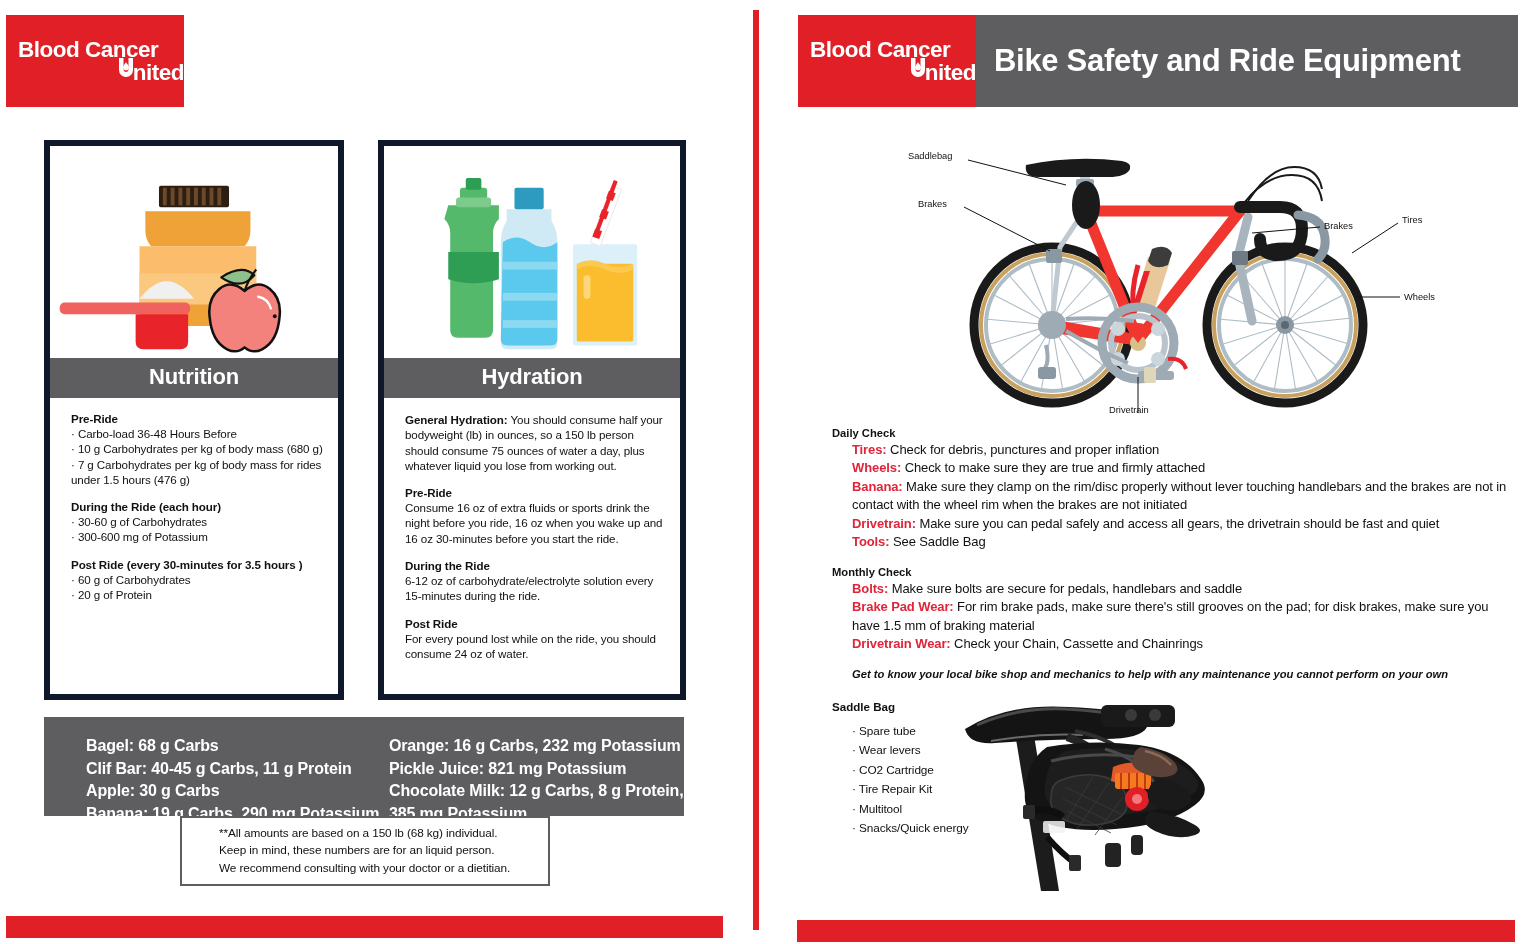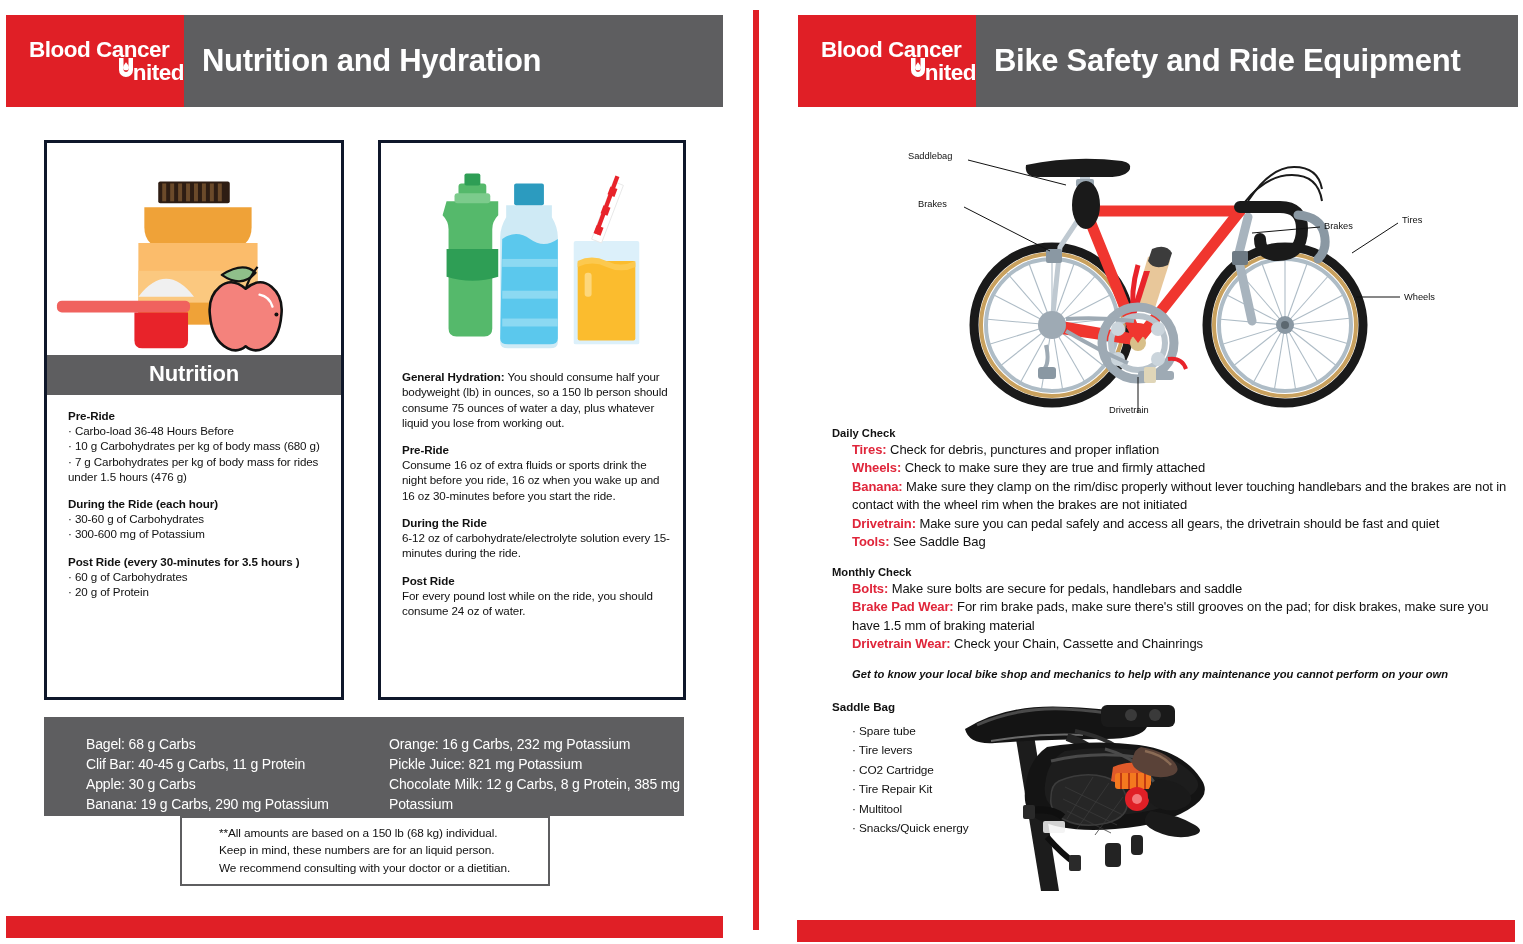--- a/index.html
+++ b/index.html
@@ -20,42 +20,42 @@
   
   .panel { position: absolute; top: 0; height: 944px; }
   .panel-left  { left: 0px;   width: 740px; }
   .panel-right { left: 790px; width: 733px; }
 
   
   .hdr { position: absolute; top: 15px; height: 92px; display: flex; }
   .hdr-logo {
     background: #E01F26; width: 178px; height: 92px;
     display: flex; flex-direction: column; justify-content: center;
-    padding-left: 23px;
+    padding-left: 12px;
   }
   .logo-l1, .logo-l2 {
     color: #fff; font-weight: bold; letter-spacing: -0.5px;
     line-height: 1.04; white-space: nowrap;
   }
   .logo-l1 { font-size: 22.5px; }
   .logo-l2 { font-size: 22.5px; display: flex; align-items: center; justify-content: flex-end; }
   .logo-u { position: relative; display: inline-block; width: 16px; }
   .logo-u svg { position: absolute; left: 0; top: -17px; }
   .hdr-title {
     background: #5E5E60; color: #ffffff;
     display: flex; align-items: center;
     padding-left: 18px;
     font-size: 31px; font-weight: bold; letter-spacing: -0.3px;
   }
   .hdr-left  .hdr-title { width: 539px; height: 92px; }
   .hdr-right .hdr-title { width: 542px; height: 92px; }
 
   
   .card {
-    position: absolute; border: 3px solid #0f172a; background: #fff;
+    position: absolute; border: 6px solid #0f172a; background: #fff;
   }
   .card-img {
     height: 212px; background: #fff; position: relative; overflow: hidden;
   }
   .card-caption {
     background: #5E5E60; color: #fff; text-align: center;
     font-size: 22px; font-weight: bold; padding: 6px 0 8px 0;
     letter-spacing: -0.2px;
   }
   .card-body { padding: 14px 13px 10px 21px; }
@@ -66,21 +66,21 @@
   .sec .bullet { font-size: 11.6px; color: #111; line-height: 1.32; letter-spacing: -0.1px; }
 
   
   .facts {
     position: absolute; left: 44px; top: 717px; width: 640px; height: 99px;
     background: #5E5E60; color: #fff;
     display: flex; padding: 18px 0 0 0;
   }
   .facts-col { flex: 1; padding-left: 42px; }
   .facts-col:nth-child(2) { padding-left: 8px; }
-  .facts-col div { font-size: 14px; line-height: 1.42; letter-spacing: -0.15px; }
+  .facts-col div { font-size: 16px; line-height: 1.42; letter-spacing: -0.15px; font-weight: bold; }
 
   
   .disclaimer {
     position: absolute; left: 180px; top: 816px; width: 370px; height: 70px;
     border: 2px solid #5E5E60; background: #fff;
     display: flex; flex-direction: column; justify-content: center;
     padding-left: 37px;
   }
   .disclaimer div { font-size: 11.8px; color: #111; line-height: 1.45; letter-spacing: -0.1px; }
 
@@ -124,21 +124,20 @@
         <div class="logo-l2">
           <span class="logo-u">
             <svg width="18" height="26" viewBox="0 0 18 26">
               <path d="M2 2 L2 14 A7 7 0 0 0 16 14 L16 2 L11.5 2 L11.5 14 A2.6 2.6 0 0 1 6.5 14 L6.5 2 Z" fill="#ffffff"></path>
               <path d="M9 6.2 C7.1 8.6 6.1 10.0 6.1 11.4 A2.9 2.9 0 0 0 11.9 11.4 C11.9 10.0 10.9 8.6 9 6.2 Z" fill="#ffffff"></path>
             </svg>
           </span>
             <span>nited</span>
         </div>
       </div>
-      <div class="hdr-title">Nutrition and Hydration</div>
     </div>
 
     <div class="card" style="left:44px; top:140px; width:300px; height:560px;">
       <div class="card-img">
         <svg viewBox="0 0 296 212" width="100%" height="100%">
 
           <path d="M98 64 h108 v20 q0 10 -6 16 h-96 q-6 -6 -6 -16 z" fill="#EFA238"></path>
           <path d="M92 100 h120 v72 q0 10 -14 10 h-92 q-14 0 -14 -10 z" fill="#FBBC6B"></path>
           <rect x="92" y="128" width="120" height="44" fill="#FBC87F"></rect>
           <rect x="92" y="160" width="120" height="22" fill="#EFA238"></rect>
@@ -213,20 +212,21 @@
             <path d="M214.5 90 L236 32 L240 33.5 L218.5 91.5 z"></path>
             <path d="M210 104 L231 46 L235 47.5 L213.5 105.5 z" opacity="0"></path>
           </g>
           <g fill="#E8232A">
             <path d="M217 82 l7 2.6 l-3 8 l-7 -2.6 z"></path>
             <path d="M224 62 l7 2.6 l-3 8 l-7 -2.6 z"></path>
             <path d="M231 43 l7 2.6 l-3 8 l-7 -2.6 z"></path>
           </g>
         </svg>
       </div>
+      <div class="card-caption">Hydration</div>
       <div class="card-body">
         <div class="sec">
           <p><b>General Hydration:</b><span> You should consume half your bodyweight (lb) in ounces, so a 150 lb person should consume 75 ounces of water a day, plus whatever liquid you lose from working out.</span></p>
         </div>
         <div class="sec">
           <h4>Pre-Ride</h4>
           <p>Consume 16 oz of extra fluids or sports drink the night before you ride, 16 oz when you wake up and 16 oz 30-minutes before you start the ride.</p>
         </div>
         <div class="sec">
           <h4>During the Ride</h4>
@@ -426,21 +426,21 @@
       <div class="chk-item"><b>Brake Pad Wear:</b><span> For rim brake pads, make sure there's still grooves on the pad; for disk brakes, make sure you have 1.5 mm of braking material</span></div>
       <div class="chk-item"><b>Drivetrain Wear:</b><span> Check your Chain, Cassette and Chainrings</span></div>
     </div>
     <div class="chk-note">Get to know your local bike shop and mechanics to help with any maintenance you cannot perform on your own</div>
   </div>
 
   <div class="saddle">
     <h4>Saddle Bag</h4>
     <ul>
       <li>· Spare tube</li>
-      <li>· Tire levers</li>
+      <li>· Wear levers</li>
       <li>· CO2 Cartridge</li>
       <li>· Tire Repair Kit</li>
       <li>· Multitool</li>
       <li>· Snacks/Quick energy</li>
     </ul>
   </div>
 
   <div class="saddle-photo">
     <svg viewBox="0 0 270 200" width="100%" height="100%">
 

